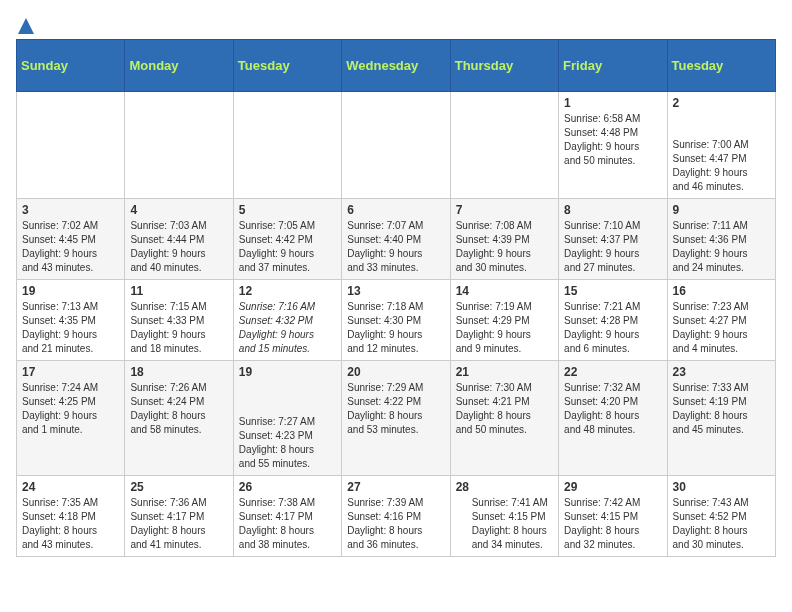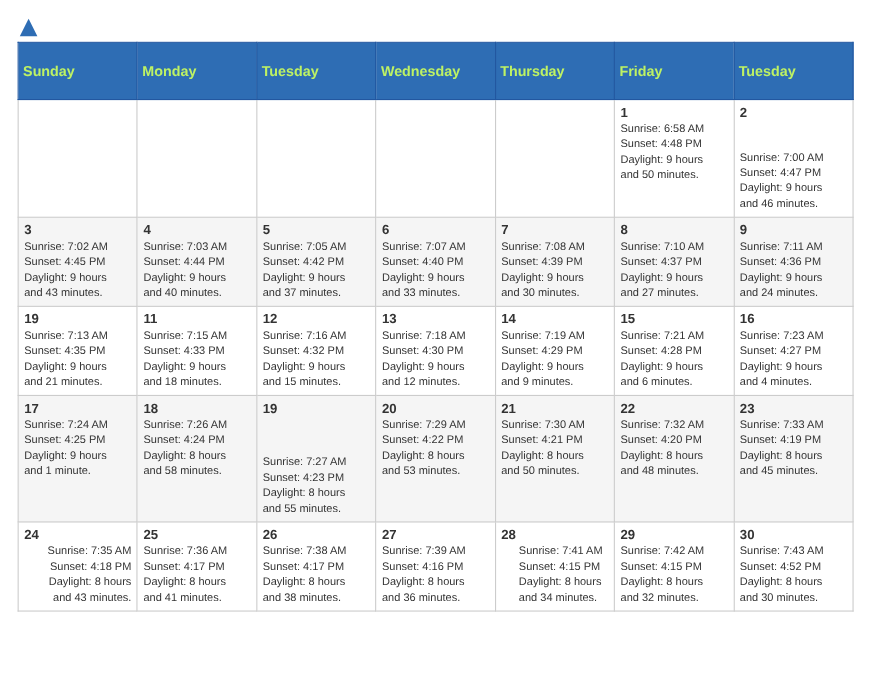--- a/index.html
+++ b/index.html
@@ -212,21 +212,21 @@
           </td>
           <td>
             <div class="day-num">11</div>
             <div class="day-info" style="white-space: pre-line;">Sunrise: 7:15 AM
 Sunset: 4:33 PM
 Daylight: 9 hours
 and 18 minutes.</div>
           </td>
           <td>
             <div class="day-num">12</div>
-            <div class="day-info" style="white-space: pre-line;">Sunrise: 7:16 AM
+            <div class="day-info" style="white-space: pre-line; font-style: italic;">Sunrise: 7:16 AM
 Sunset: 4:32 PM
 Daylight: 9 hours
 and 15 minutes.</div>
           </td>
           <td>
             <div class="day-num">13</div>
             <div class="day-info" style="white-space: pre-line;">Sunrise: 7:18 AM
 Sunset: 4:30 PM
 Daylight: 9 hours
 and 12 minutes.</div>
@@ -300,21 +300,21 @@
             <div class="day-num">23</div>
             <div class="day-info" style="white-space: pre-line;">Sunrise: 7:33 AM
 Sunset: 4:19 PM
 Daylight: 8 hours
 and 45 minutes.</div>
           </td>
         </tr>
         <tr>
           <td>
             <div class="day-num">24</div>
-            <div class="day-info" style="white-space: pre-line; text-align: right;">Sunrise: 7:35 AM
+            <div class="day-info" style="white-space: pre-line;">Sunrise: 7:35 AM
 Sunset: 4:18 PM
 Daylight: 8 hours
 and 43 minutes.</div>
           </td>
           <td>
             <div class="day-num">25</div>
             <div class="day-info" style="white-space: pre-line;">Sunrise: 7:36 AM
 Sunset: 4:17 PM
 Daylight: 8 hours
 and 41 minutes.</div>

